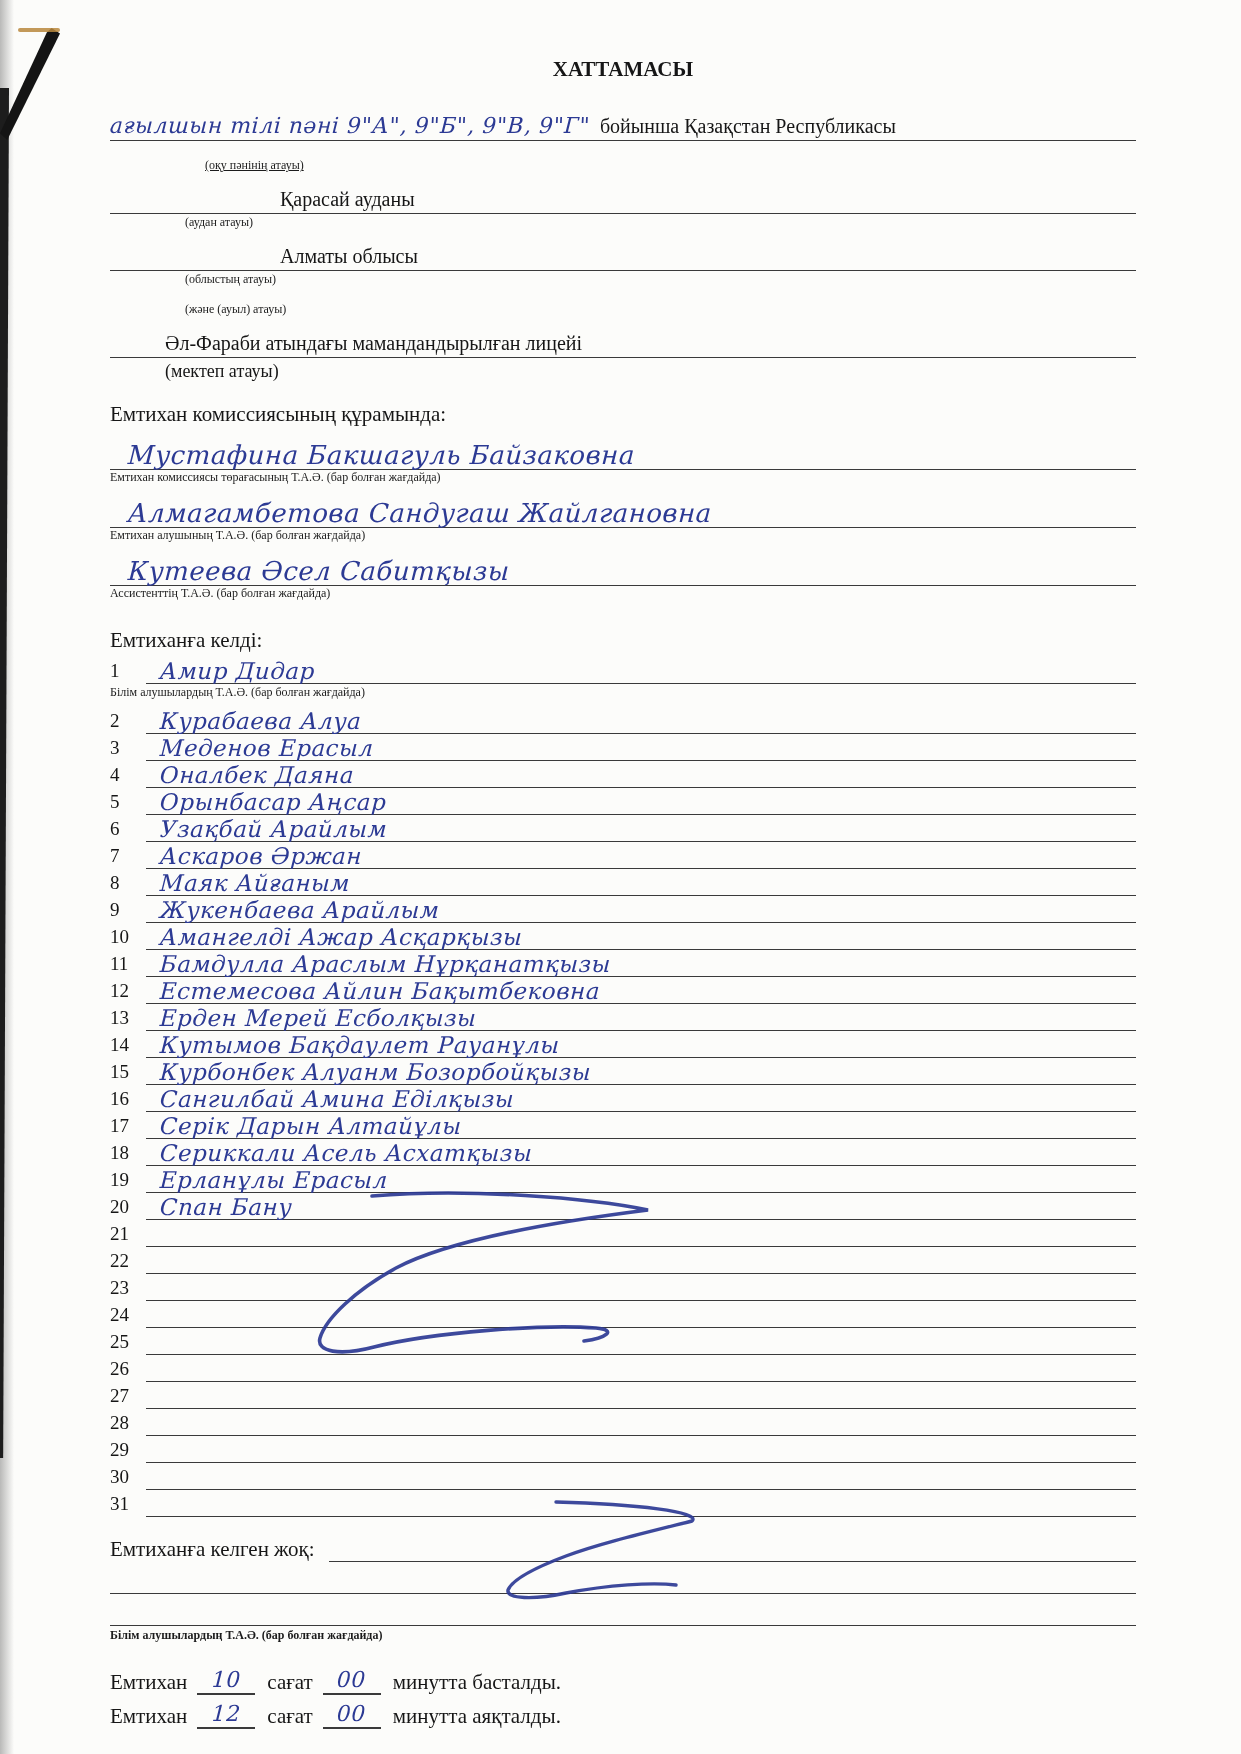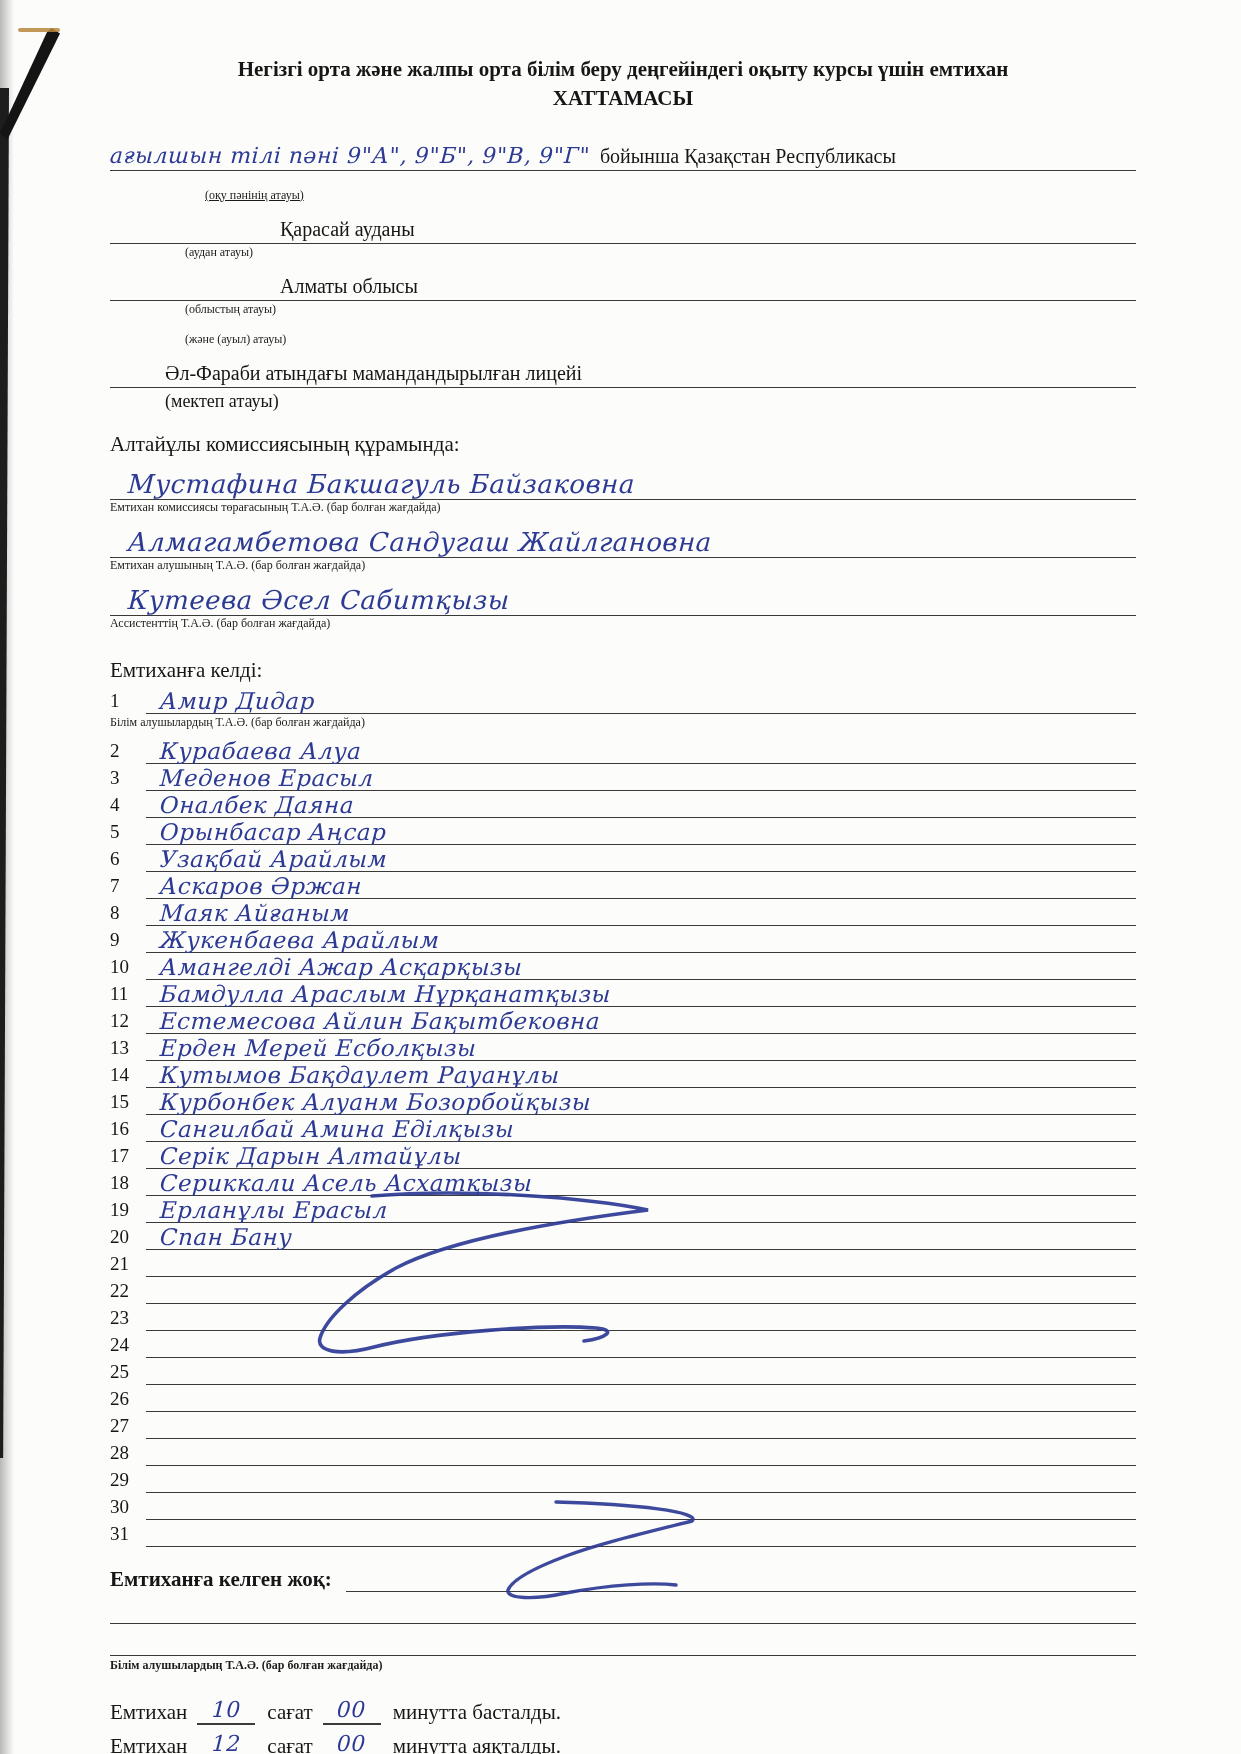--- a/index.html
+++ b/index.html
@@ -56,21 +56,21 @@
 
   #student-list{margin-top:4px;}
   .s-row{display:flex;align-items:flex-end;}
   .s-num{width:36px;font-size:19px;flex:none;line-height:26px;}
   .s-line{flex:1;border-bottom:1.5px solid #3a3a3a;min-height:26px;
     display:flex;align-items:flex-end;padding-left:14px;}
   .s-line .hw{font-size:23px;line-height:1.05;white-space:nowrap;}
   .row1-caption{margin:1px 0 7px 0;}
 
   .absent-row{display:flex;align-items:flex-end;margin-top:16px;}
-  .absent-label{font-size:21px;font-weight:bold;white-space:nowrap;padding-right:14px;}
+  .absent-label{font-size:21px;font-weight:normal;white-space:nowrap;padding-right:14px;}
   .absent-line{flex:1;border-bottom:1.6px solid #3a3a3a;min-height:28px;}
   .absent-extra{border-bottom:1.6px solid #3a3a3a;min-height:31px;}
   .absent-caption{margin-top:2px;font-weight:bold;}
 
   .time-block{margin-top:24px;font-size:21px;}
   .time-row{margin-top:6px;display:flex;align-items:flex-end;}
   .time-word{padding-right:10px;}
   .time-val{width:58px;text-align:center;border-bottom:2px solid #3a3a3a;
     font-size:22px;margin-right:12px;}
   .time-val .hw{font-size:22px;}
@@ -82,21 +82,20 @@
 <body>
 
 <div class="page">
 
   <div class="edge-shade"></div>
   <div class="edge-wedge"></div>
   <div class="corner-mark"></div>
   <div class="corner-tan"></div>
 
   <div class="title-block">
-    <div class="title-line">Негізгі орта және жалпы орта білім беру деңгейіндегі оқыту курсы үшін емтихан</div>
     <div class="title-line">ХАТТАМАСЫ</div>
   </div>
 
   <div class="subject-row">
     <span class="hw">ағылшын тілі пәні  9"А", 9"Б", 9"В, 9"Г"</span>
     <span class="subject-printed">бойынша Қазақстан Республикасы</span>
   </div>
   <div class="caption subject-caption">(оқу пәнінің атауы)</div>
 
   <div class="loc-block">
@@ -111,21 +110,21 @@
 
   <div class="loc-block">
     <div class="caption loc-caption">(және (ауыл) атауы)</div>
   </div>
 
   <div class="loc-block school-block">
     <div class="loc-value">Әл-Фараби атындағы мамандандырылған лицейі</div>
     <div class="school-caption">(мектеп атауы)</div>
   </div>
 
-  <div class="section-heading">Алтайұлы комиссиясының құрамында:</div>
+  <div class="section-heading">Емтихан комиссиясының құрамында:</div>
 
   <div class="member-block">
     <div class="member-line">
       <span class="hw">Мустафина Бакшагуль Байзаковна</span>
     </div>
     <div class="caption member-caption">Емтихан комиссиясы төрағасының Т.А.Ә. (бар болған жағдайда)</div>
   </div>
 
   <div class="member-block">
     <div class="member-line">

